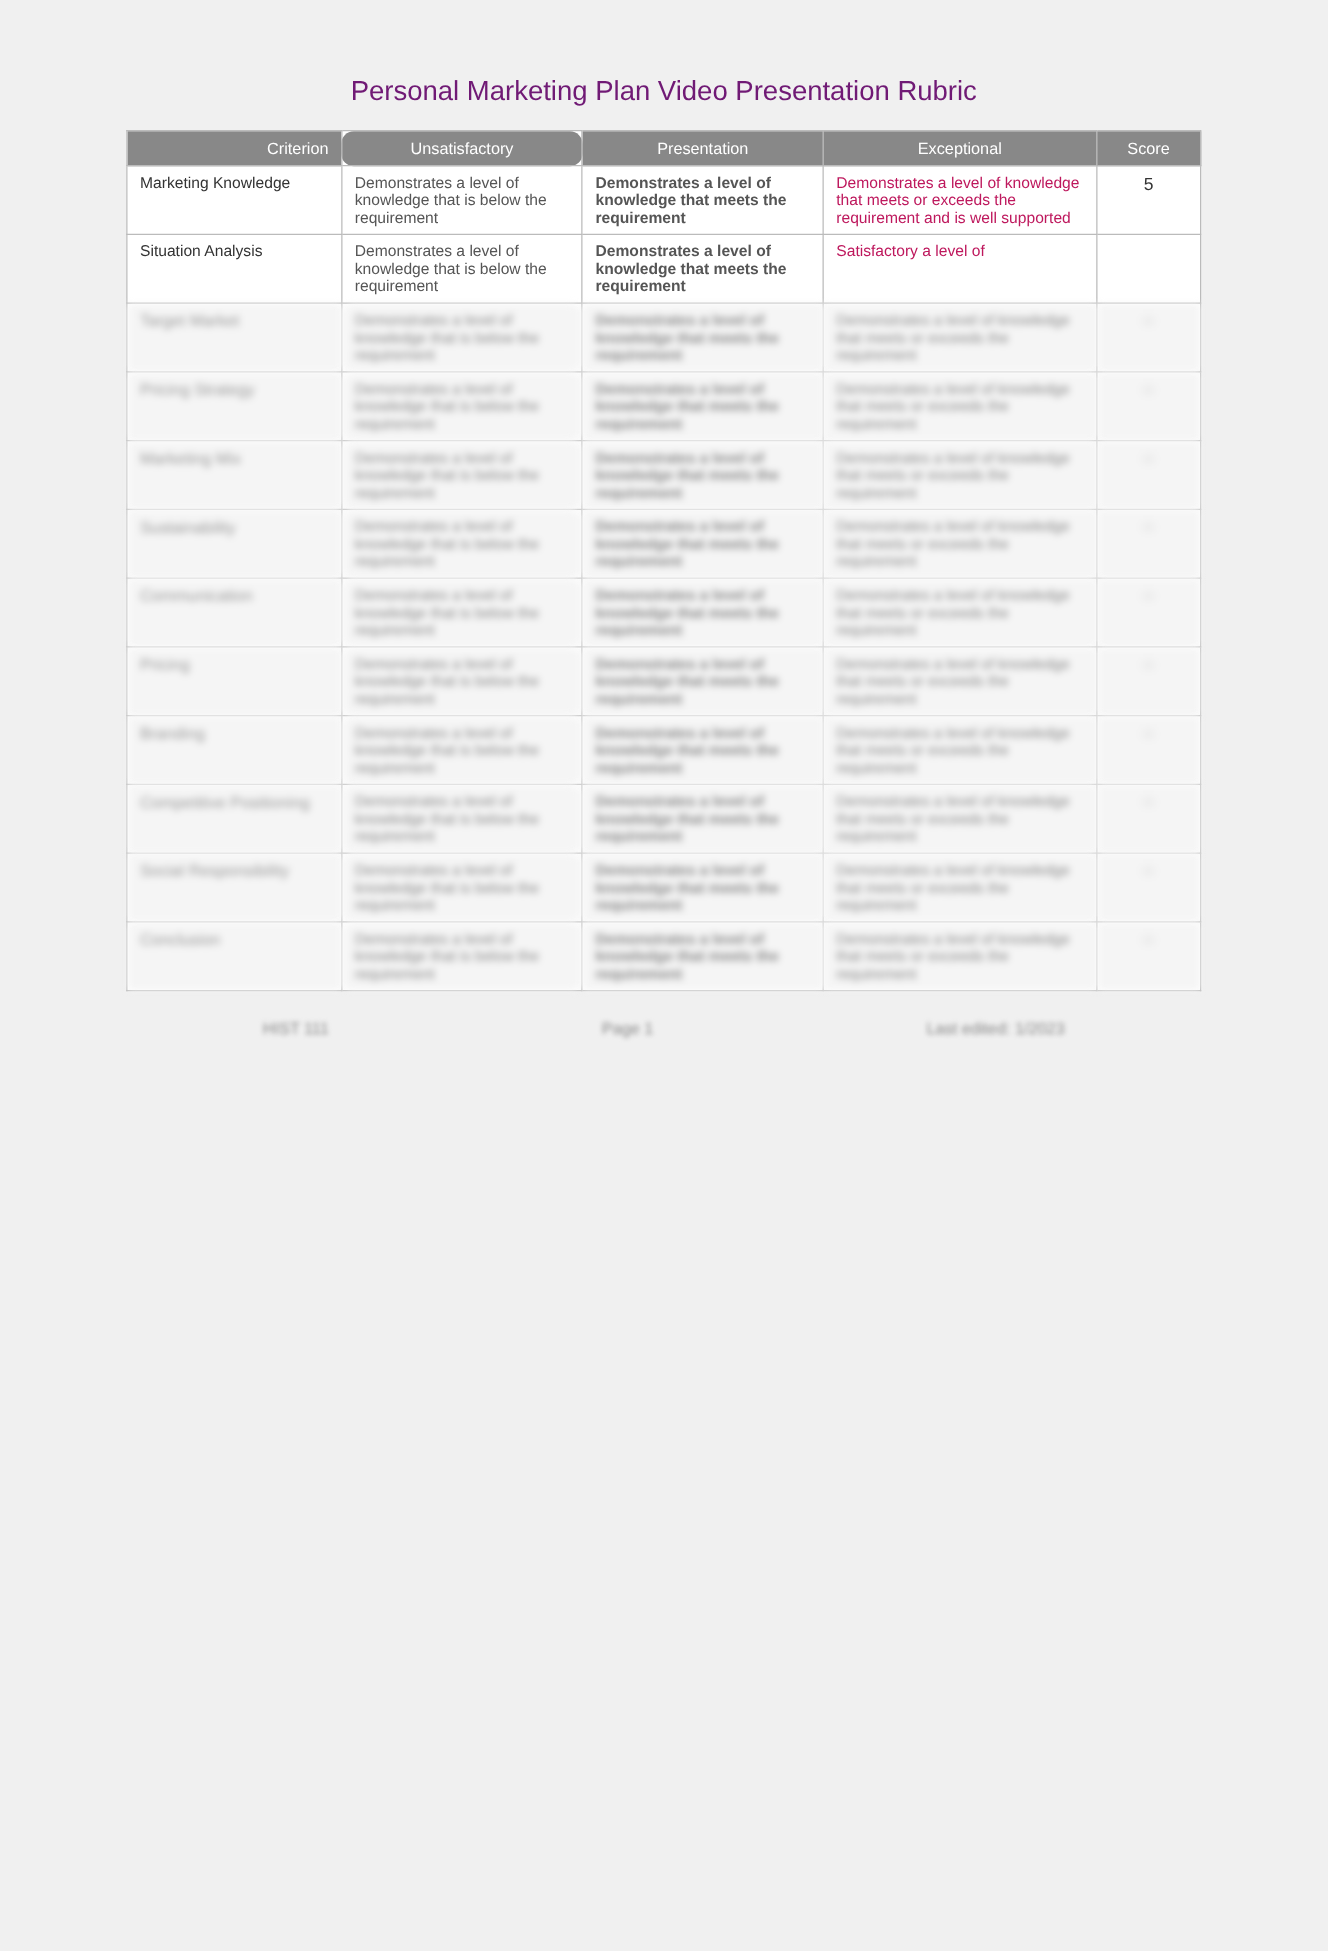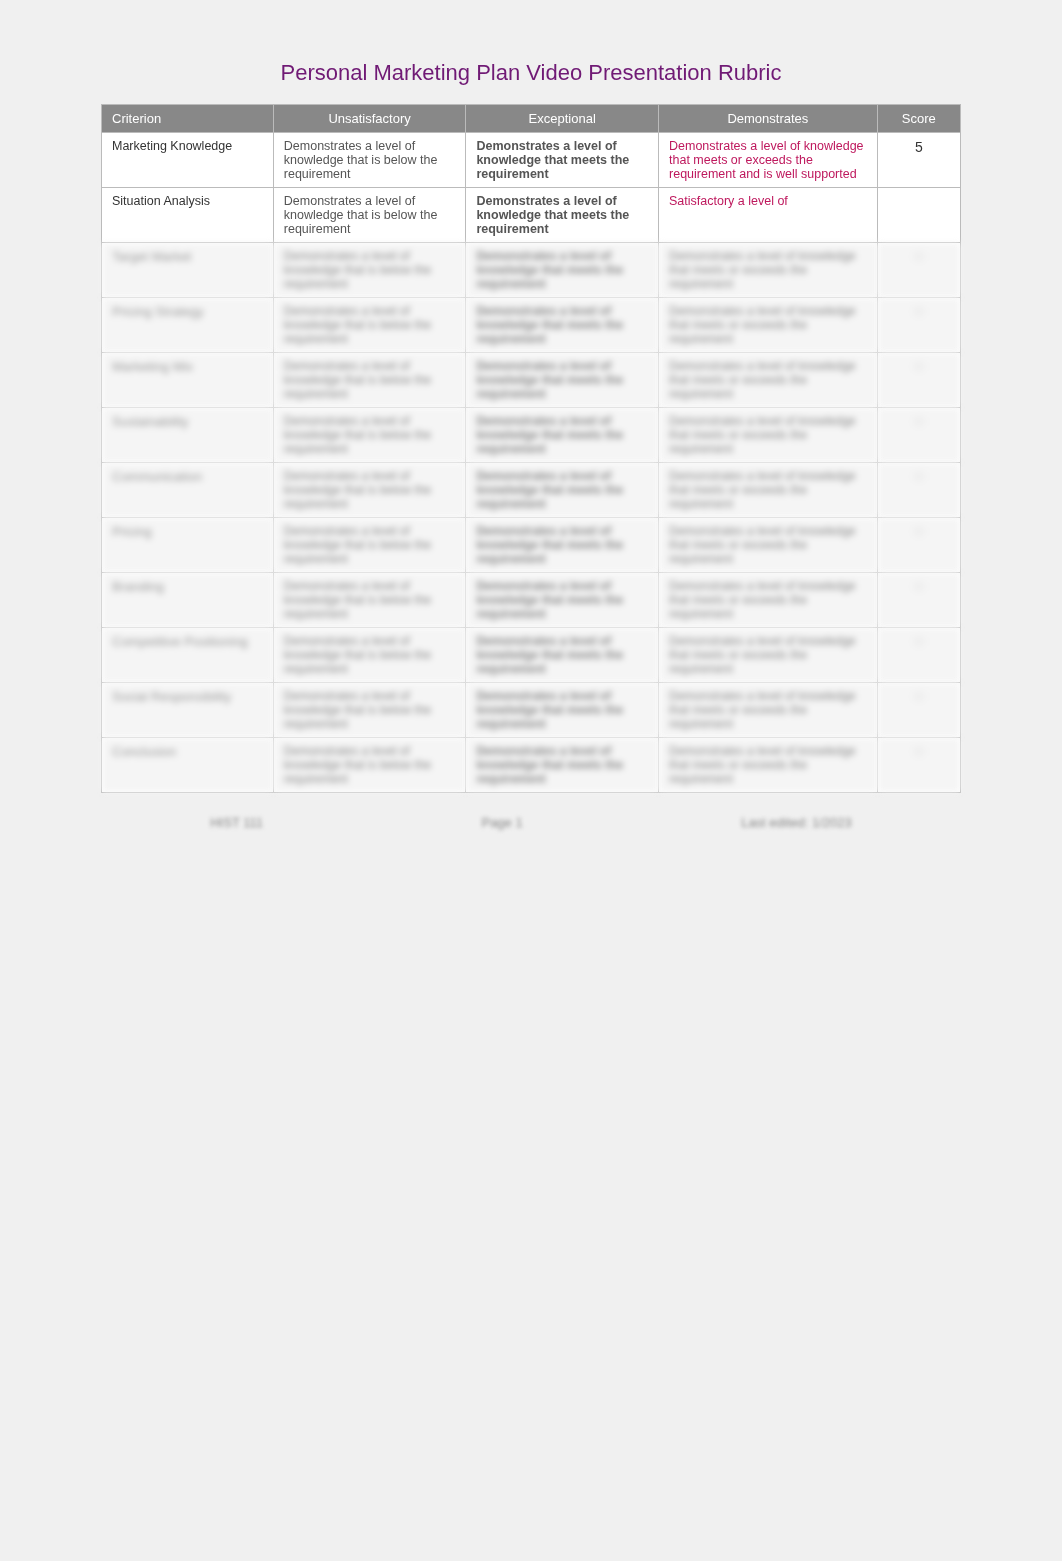--- a/index.html
+++ b/index.html
@@ -37,33 +37,34 @@
 
     .header-row th {
       background: #888;
       color: #fff;
       font-weight: normal;
       text-align: center;
       font-size: 13px;
     }
 
     .header-row th:first-child {
-      text-align: left;
+      text-align: right;
     }
 
     .criterion-col {
       width: 165px;
       font-size: 13px;
       color: #333;
     }
 
     .unsatisfactory-col {
       width: 185px;
       font-size: 12px;
       color: #555;
+      border-radius: 10px;
     }
 
     .satisfactory-col {
       width: 185px;
       font-size: 12px;
       color: #555;
       font-weight: bold;
     }
 
     .exceptional-col {
@@ -119,22 +120,22 @@
 </head>
 <body>
 
 <h1 class="page-title">Personal Marketing Plan Video Presentation Rubric</h1>
 
 <table class="rubric-table">
   <thead>
     <tr class="header-row">
       <th class="criterion-col">Criterion</th>
       <th class="unsatisfactory-col">Unsatisfactory</th>
-      <th class="satisfactory-col">Exceptional</th>
-      <th class="exceptional-col">Demonstrates</th>
+      <th class="satisfactory-col">Presentation</th>
+      <th class="exceptional-col">Exceptional</th>
       <th class="score-col">Score</th>
     </tr>
   </thead>
   <tbody id="table-body">
   <tr>
         <td class="criterion-col">Marketing Knowledge</td>
         <td class="unsatisfactory-col">Demonstrates a level of knowledge that is below the requirement</td>
         <td class="satisfactory-col">Demonstrates a level of knowledge that meets the requirement</td>
         <td class="exceptional-col">Demonstrates a level of knowledge that meets or exceeds the requirement and is well supported</td>
         <td class="score-col"><span class="score-number">5</span></td>

